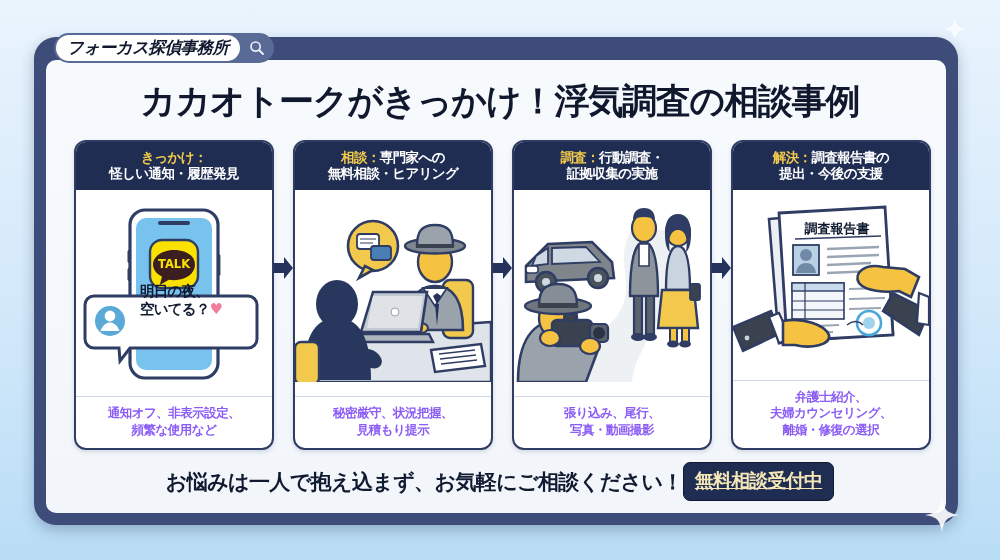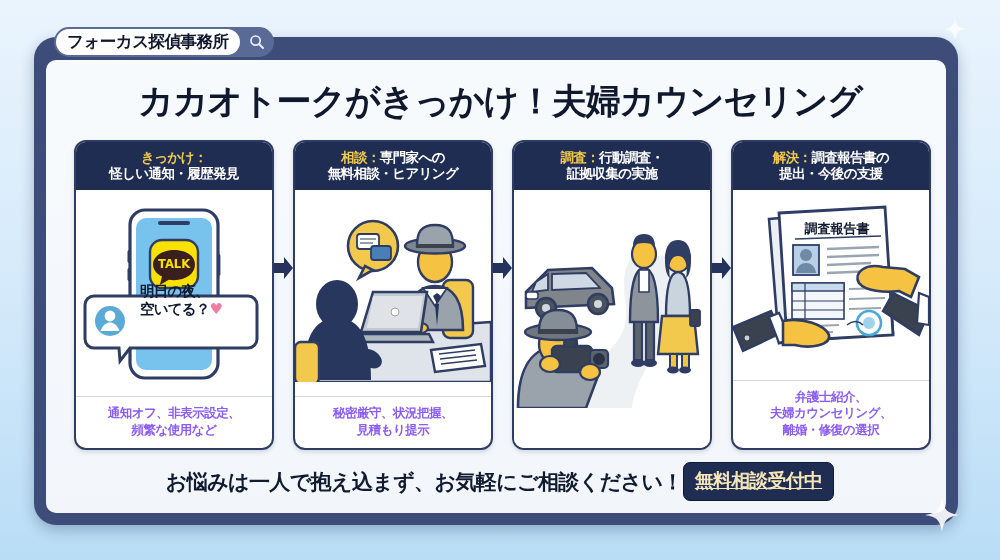--- a/index.html
+++ b/index.html
@@ -19,21 +19,21 @@
   }
   .frame-inner{
     position:absolute;left:12px;top:23px;right:12px;bottom:12px;
     background:linear-gradient(180deg,#f7fafd 0%,#f2f6fb 100%);
     border-radius:10px;
   }
 
   
   .tab{
     position:absolute;left:54px;top:33px;height:24px;
-    display:flex;align-items:flex-end;gap:0;z-index:6;
+    display:flex;align-items:flex-start;gap:0;z-index:6;font-style:italic;
   }
   .tab-pill{
     background:#5a6a97;border-radius:15px;height:30px;display:flex;
     align-items:center;padding:0 6px 0 0;
   }
   .tab-label{
     background:#ffffff;border-radius:15px;height:26px;margin:2px 6px 2px 2px;
     display:flex;align-items:center;padding:0 11px;
     font-size:16.5px;font-weight:700;color:#10182e;letter-spacing:-.5px;
     white-space:nowrap;
@@ -108,21 +108,21 @@
       <div class="tab-label">フォーカス探偵事務所</div>
       <div class="tab-search">
         <svg width="18" height="18" viewBox="0 0 18 18">
           <circle cx="7.6" cy="7.6" r="4.6" fill="none" stroke="#e9eef7" stroke-width="1.7"></circle>
           <line x1="11.2" y1="11.2" x2="15" y2="15" stroke="#e9eef7" stroke-width="2" stroke-linecap="round"></line>
         </svg>
       </div>
     </div>
   </div>
 
-  <div class="headline">カカオトークがきっかけ！夫婦カウンセリング</div>
+  <div class="headline">カカオトークがきっかけ！浮気調査の相談事例</div>
 
   <div class="row">
 
     <div class="card">
       <div class="card-head">
         <span class="tag">きっかけ：</span><br>
         <span>怪しい通知・履歴発見</span>
       </div>
       <div class="card-art">
         <svg width="196" height="178" viewBox="0 0 196 178">
@@ -279,20 +279,24 @@
 
           <rect x="38" y="116" width="40" height="26" rx="5" fill="#3a4250" stroke="#2f3c63" stroke-width="2.4"></rect>
           <rect x="76" y="120" width="18" height="18" rx="4" fill="#5b636d" stroke="#2f3c63" stroke-width="2.2"></rect>
           <circle cx="85" cy="129" r="6" fill="#2a3246"></circle>
           <rect x="50" y="110" width="12" height="7" rx="2" fill="#3a4250" stroke="#2f3c63" stroke-width="1.8"></rect>
 
           <ellipse cx="36" cy="134" rx="10" ry="8" fill="#f5c242" stroke="#2f3c63" stroke-width="2.2"></ellipse>
           <ellipse cx="76" cy="142" rx="10" ry="8" fill="#f5c242" stroke="#2f3c63" stroke-width="2.2"></ellipse>
         </svg>
       </div>
+      <div class="card-foot">
+        <span>張り込み、尾行、</span><br>
+        <span>写真・動画撮影</span>
+      </div>
     </div>
 
     <div class="arrow">
       <svg width="19" height="22" viewBox="0 0 19 22">
         <path d="M0 6h10V0l9 11-9 11v-6H0z" fill="#24325c"></path>
       </svg>
     </div>
 
     <div class="card">
       <div class="card-head">

